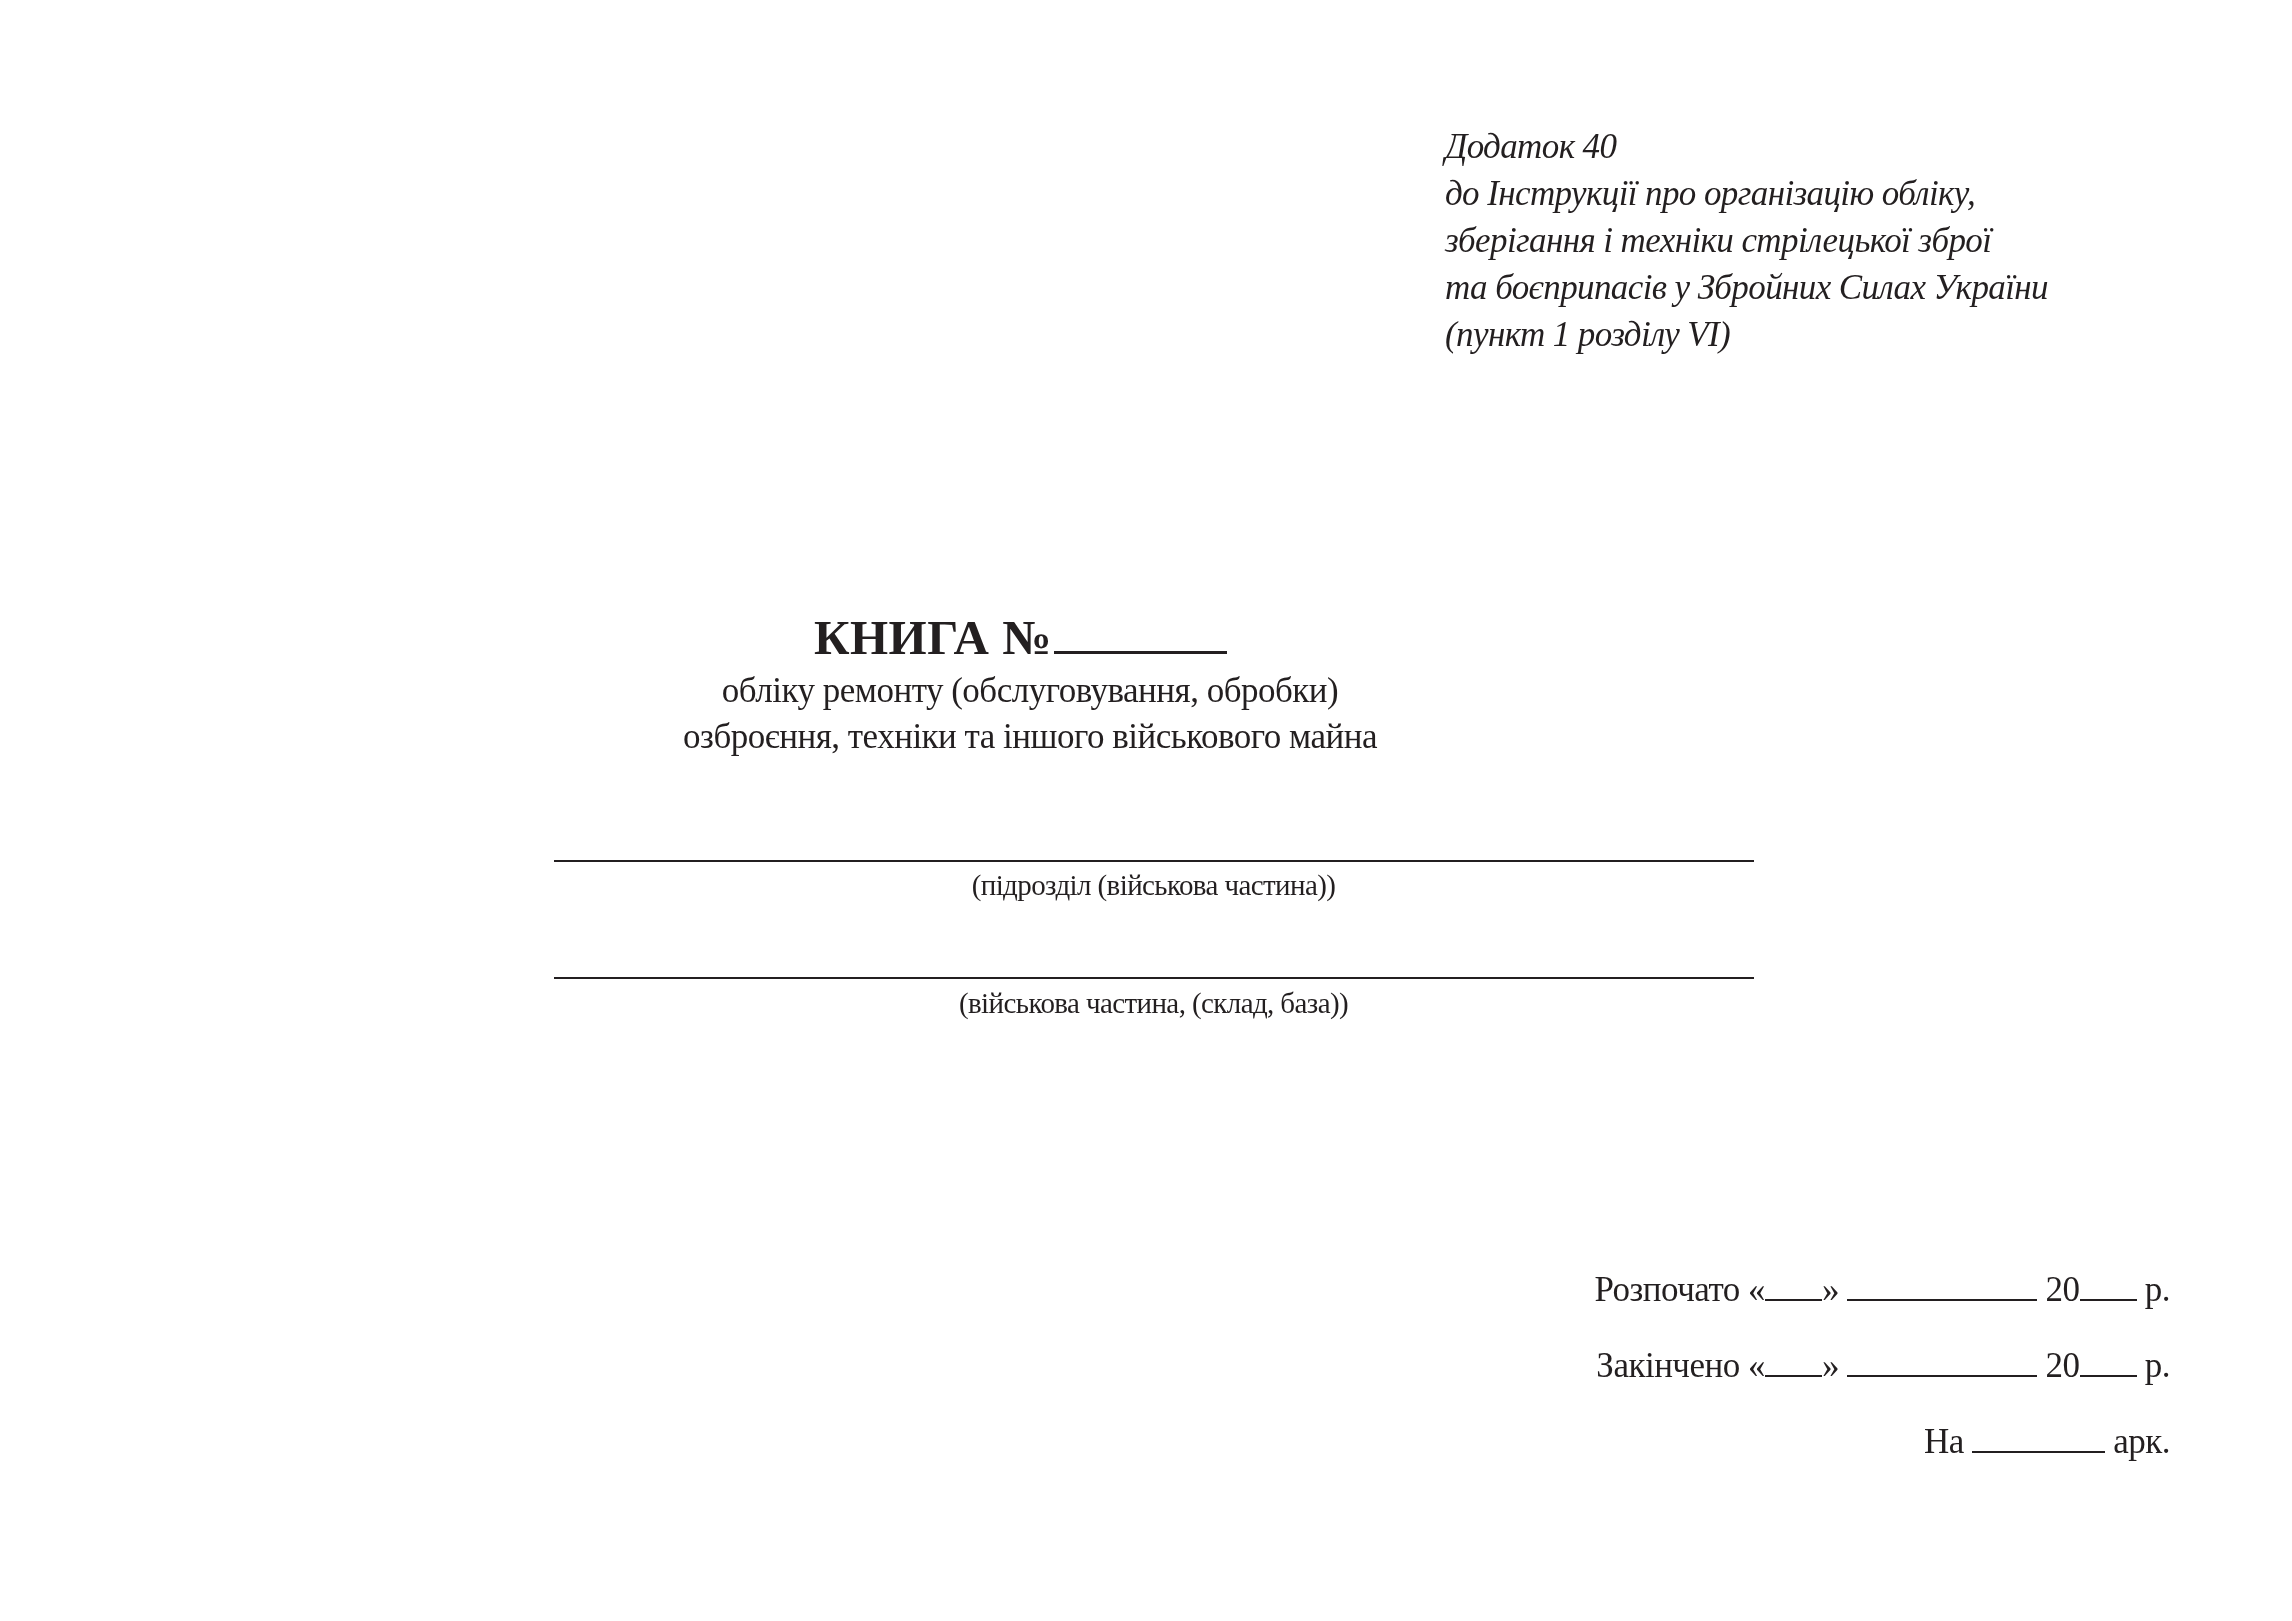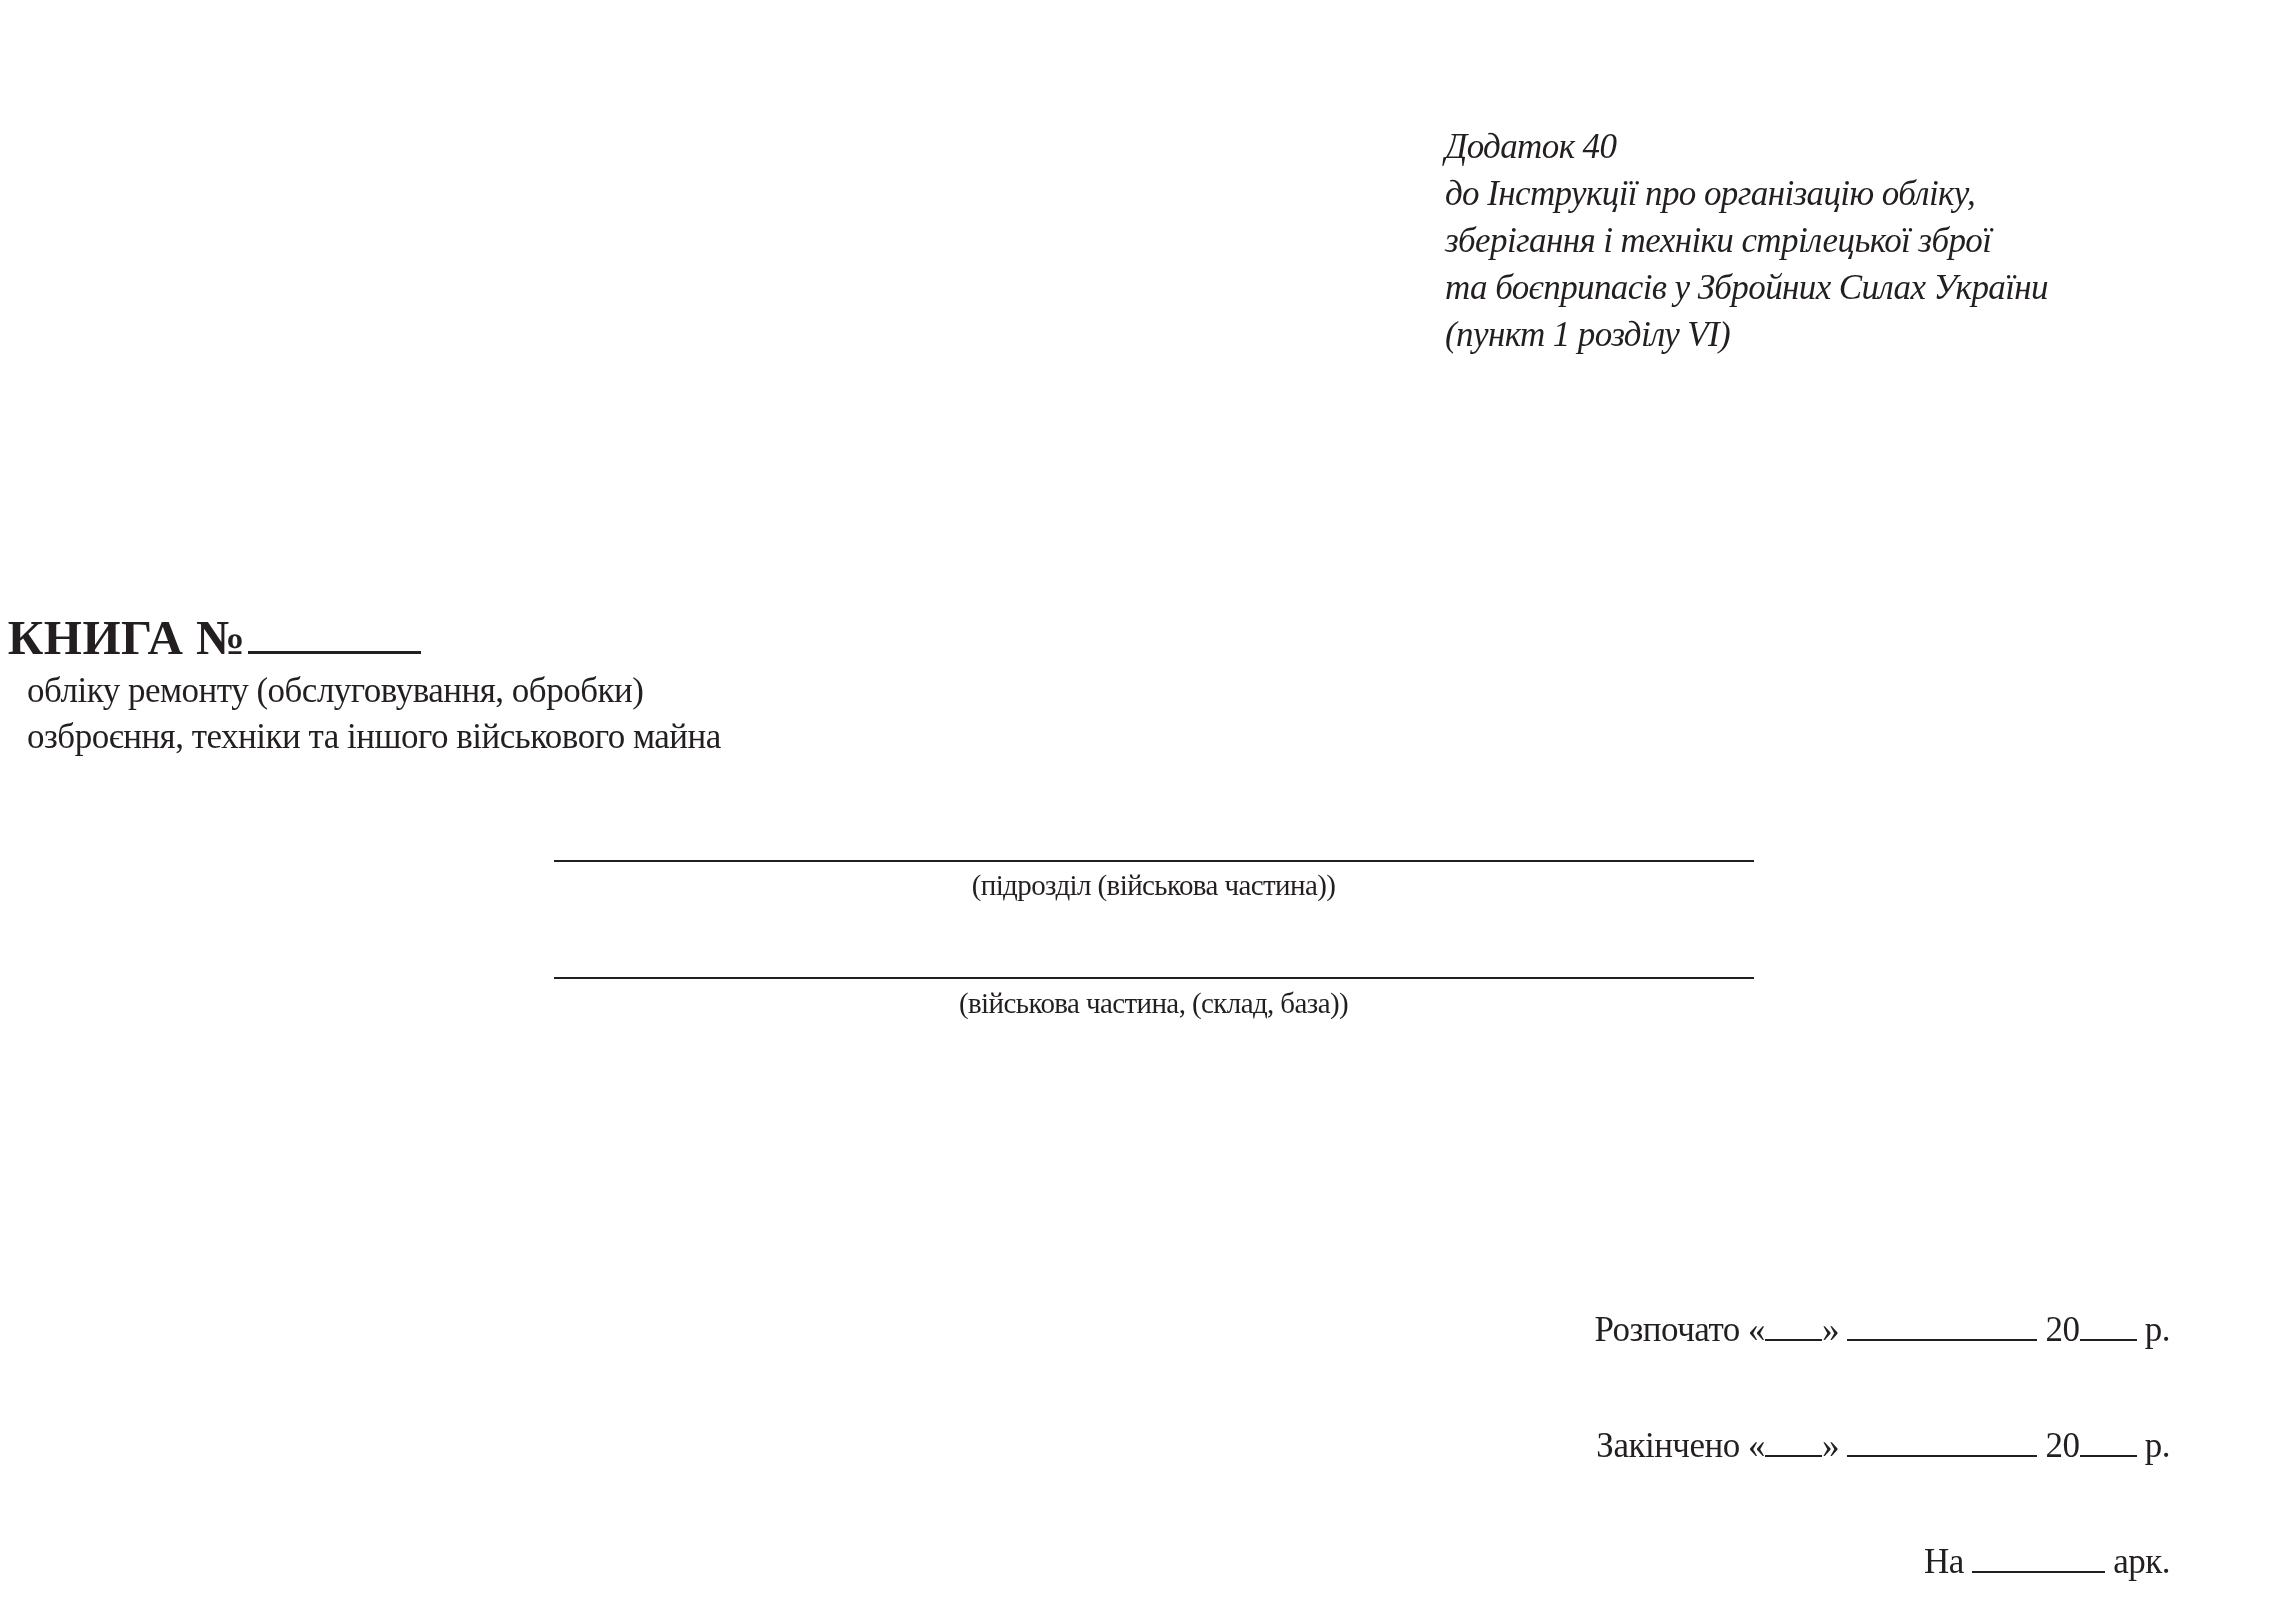--- a/index.html
+++ b/index.html
@@ -22,20 +22,21 @@
       font-size: 35px;
       line-height: 47px;
       letter-spacing: -0.6px;
     }
     .appendix div { white-space: nowrap; font-style: italic; }
     .title-block {
       position: absolute;
       left: 0;
       top: 600px;
       width: 2033px;
+      text-align: center;
     }
     .title {
       font-weight: bold;
       font-size: 49px;
       line-height: 61px;
       letter-spacing: 0.5px;
       margin-left: 7.8px;
     }
     .title .blank {
       display: inline-block;
@@ -71,21 +72,20 @@
       right: 123px;
       top: 1264px;
       text-align: right;
       font-size: 35px;
       letter-spacing: -0.5px;
     }
     .dates .row {
       height: 76px;
       line-height: 49px;
       white-space: nowrap;
-      margin-top: 40px;
     }
     .u {
       display: inline-block;
       border-bottom: 2.5px solid #231f20;
       height: 35px;
       vertical-align: baseline;
     }
     .u.day { width: 57px; }
     .u.month { width: 190px; }
     .u.year { width: 57px; }

